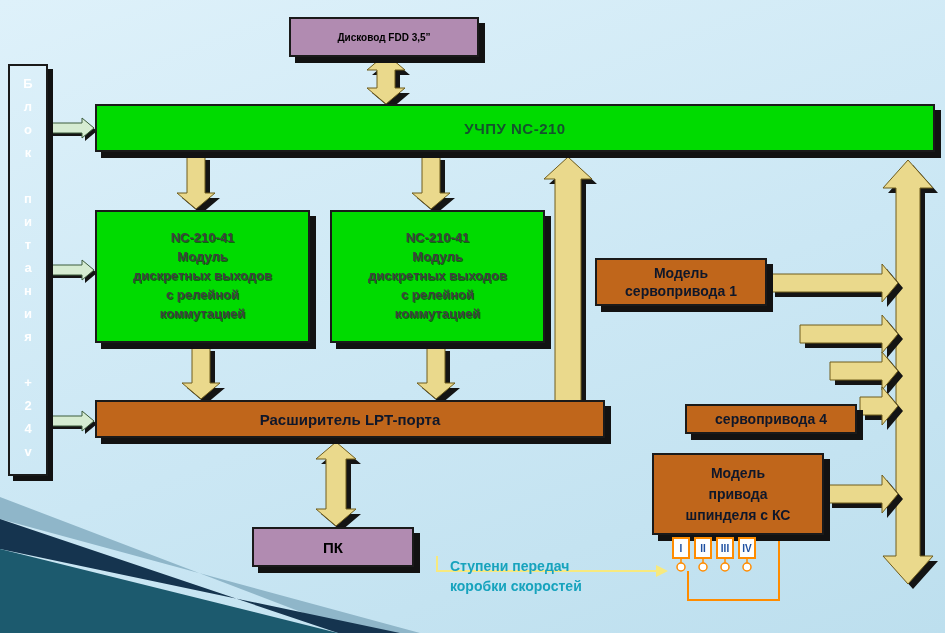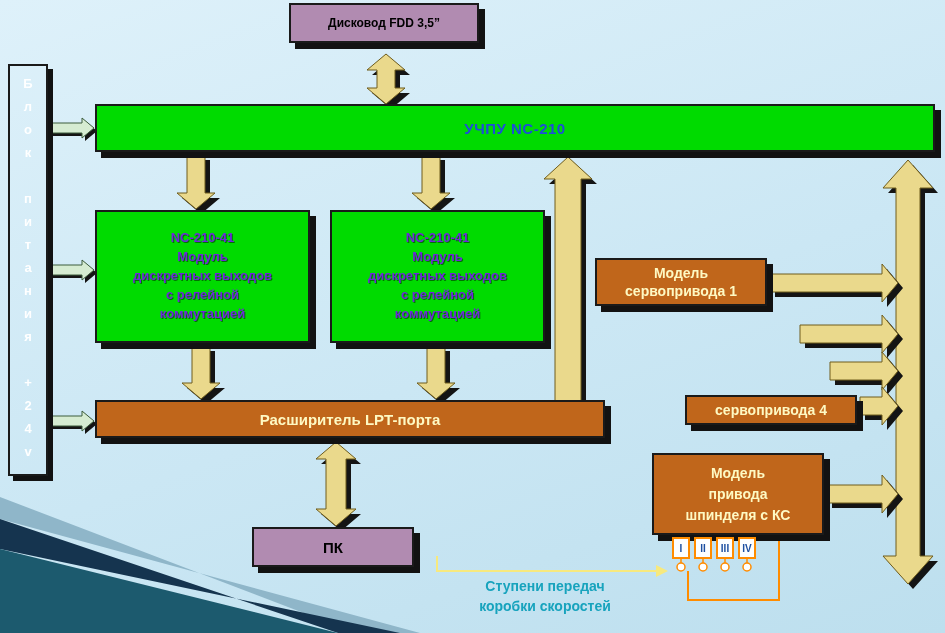--- a/index.html
+++ b/index.html
@@ -8,39 +8,39 @@
     font-family:"Liberation Sans", sans-serif; font-weight:bold;
     background:linear-gradient(160deg,#def1fa 0%,#cbe7f4 55%,#bddfee 100%);
   }
   svg.layer{position:absolute;left:0;top:0;z-index:1;}
   svg#deco{z-index:0;}
   .box{
     position:absolute; z-index:2; display:flex; align-items:center; justify-content:center;
     text-align:center; border:2px solid #1a1a1a; box-shadow:6px 6px 0 #121212; box-sizing:border-box;
   }
   .green{background:#00db00;}
-  .brown{background:#c0661b; color:#fef9c3;}
+  .brown{background:#c0661b; color:#0f172a;}
   .mauve{background:#b18bb1; color:#000;}
   .pre{white-space:pre-line;}
-  .fdd{left:289px; top:3px; width:190px; height:40px; font-size:12px;}
-  .nc210{left:95px; top:104px; width:840px; height:48px; font-size:15px; color:#1d4ed8; letter-spacing:.5px;}
+  .fdd{left:289px; top:17px; width:190px; height:40px; font-size:10px;}
+  .nc210{left:95px; top:104px; width:840px; height:48px; font-size:15px; color:#14532d; letter-spacing:.5px;}
   .power{left:8px; top:64px; width:40px; height:412px; color:#fff; font-size:13px; line-height:23px; box-shadow:5px 5px 0 #121212; align-items:flex-start; padding-top:6px;}
-  .module{width:215px; height:133px; font-size:13px; line-height:1.45; color:#6d28d9; text-shadow:1px 1px 0 rgba(0,60,0,.65);}
+  .module{width:215px; height:133px; font-size:13px; line-height:1.45; color:#404040; text-shadow:1px 1px 0 rgba(0,60,0,.65);}
   .module1{left:95px; top:210px;}
   .module2{left:330px; top:210px;}
   .lpt{left:95px; top:400px; width:510px; height:38px; font-size:15px;}
   .pk{left:252px; top:527px; width:162px; height:40px; font-size:15px;}
   .servo{font-size:14px; line-height:1.3;}
   .servo1{left:595px; top:258px; width:172px; height:48px;}
   .servo2{left:625px; top:318px; width:172px; height:32px;}
   .servo3{left:655px; top:355px; width:172px; height:32px;}
-  .servo4{left:685px; top:395px; width:172px; height:30px;}
+  .servo4{left:685px; top:404px; width:172px; height:30px;}
   .spindle{left:652px; top:453px; width:172px; height:82px; font-size:14px; line-height:1.5;}
   .caption{
-    position:absolute; z-index:2; left:450px; top:576px; width:190px; text-align:center;
+    position:absolute; z-index:2; left:450px; top:556px; width:190px; text-align:left;
     color:#17a3bd; font-size:14px; line-height:1.45;
   }
   .gearstrip{position:absolute; z-index:2; left:672px; top:537px; display:flex; gap:4px;}
   .gearcell{
     width:18px; height:22px; background:#fcfeff; border:2px solid #ff8c00; box-sizing:border-box;
     display:flex; align-items:center; justify-content:center; color:#1d4fa0; font-size:10px;
   }
   .arrow-shadow{fill:#141414;}
   .arrow-tan{fill:#ead98c; stroke:#6e5c1c; stroke-width:1;}
   .arrow-pale{fill:#d6ecd2; stroke:#3c5c3c; stroke-width:1;}

